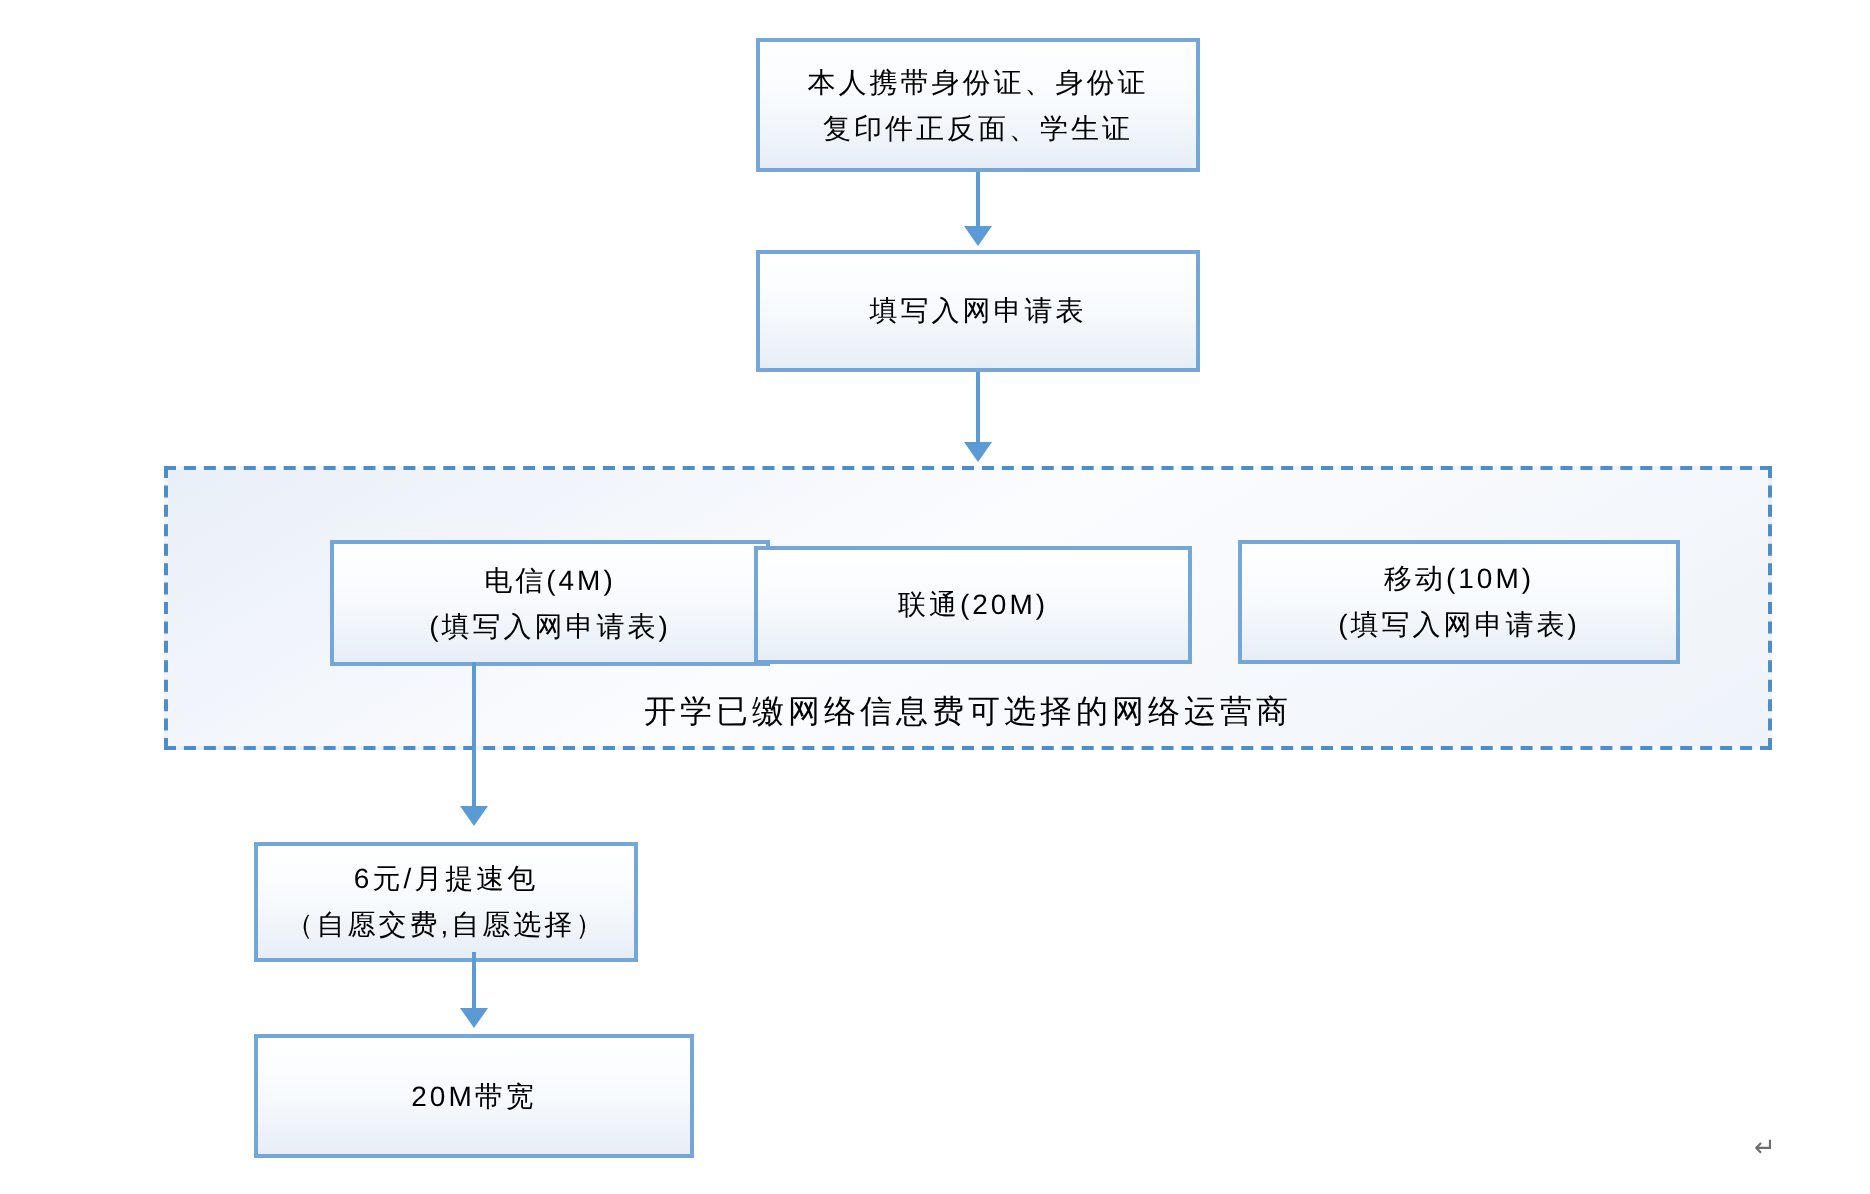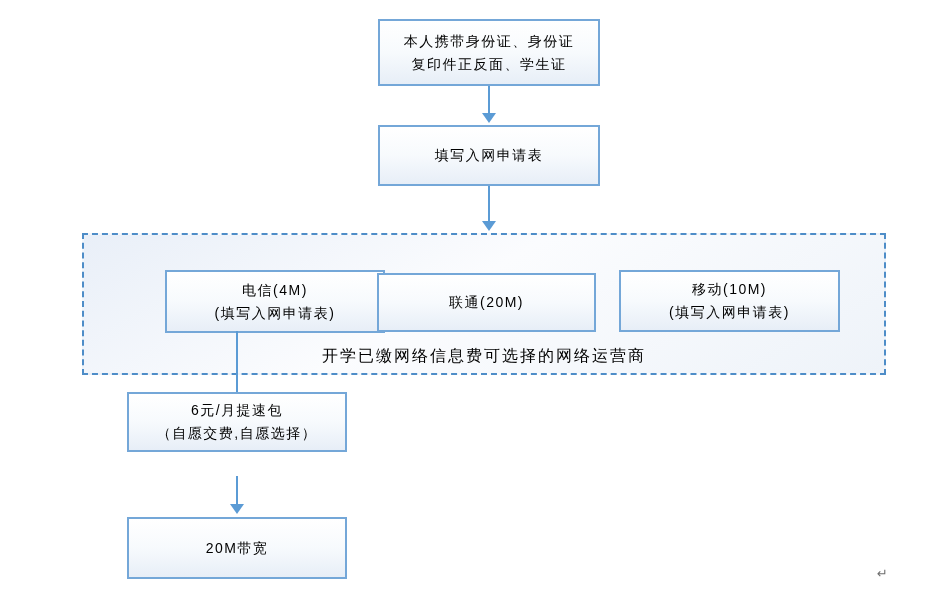--- a/index.html
+++ b/index.html
@@ -41,21 +41,21 @@
     font-size: 16px;
     letter-spacing: 2px;
   }
   
   .node-telecom { left: 45px;  top: 35px; width: 220px; height: 63px; margin-left: 36px; }
   .node-unicom  { left: 293px; top: 38px; width: 219px; height: 59px; }
   .node-mobile  { left: 535px; top: 35px; width: 221px; height: 62px; }
   
   .node-requirements { left: 378px; top: 19px;  width: 222px; height: 67px; }
   .node-operator     { left: 378px; top: 125px; width: 222px; height: 61px; }
-  .node-package      { left: 127px; top: 392px; width: 220px; height: 60px; }
+  .node-package      { left: 127px; top: 421px; width: 192px; height: 60px; }
   .node-bandwidth    { left: 127px; top: 517px; width: 220px; height: 62px; }
   
   .shaft { position: absolute; width: 2px; background: #5b9bd5; }
   .head  {
     position: absolute; width: 0; height: 0;
     border-left: 7px solid transparent;
     border-right: 7px solid transparent;
     border-top: 10px solid #5b9bd5;
   }
   .a1-shaft { left: 488px; top: 86px;  height: 28px; }

